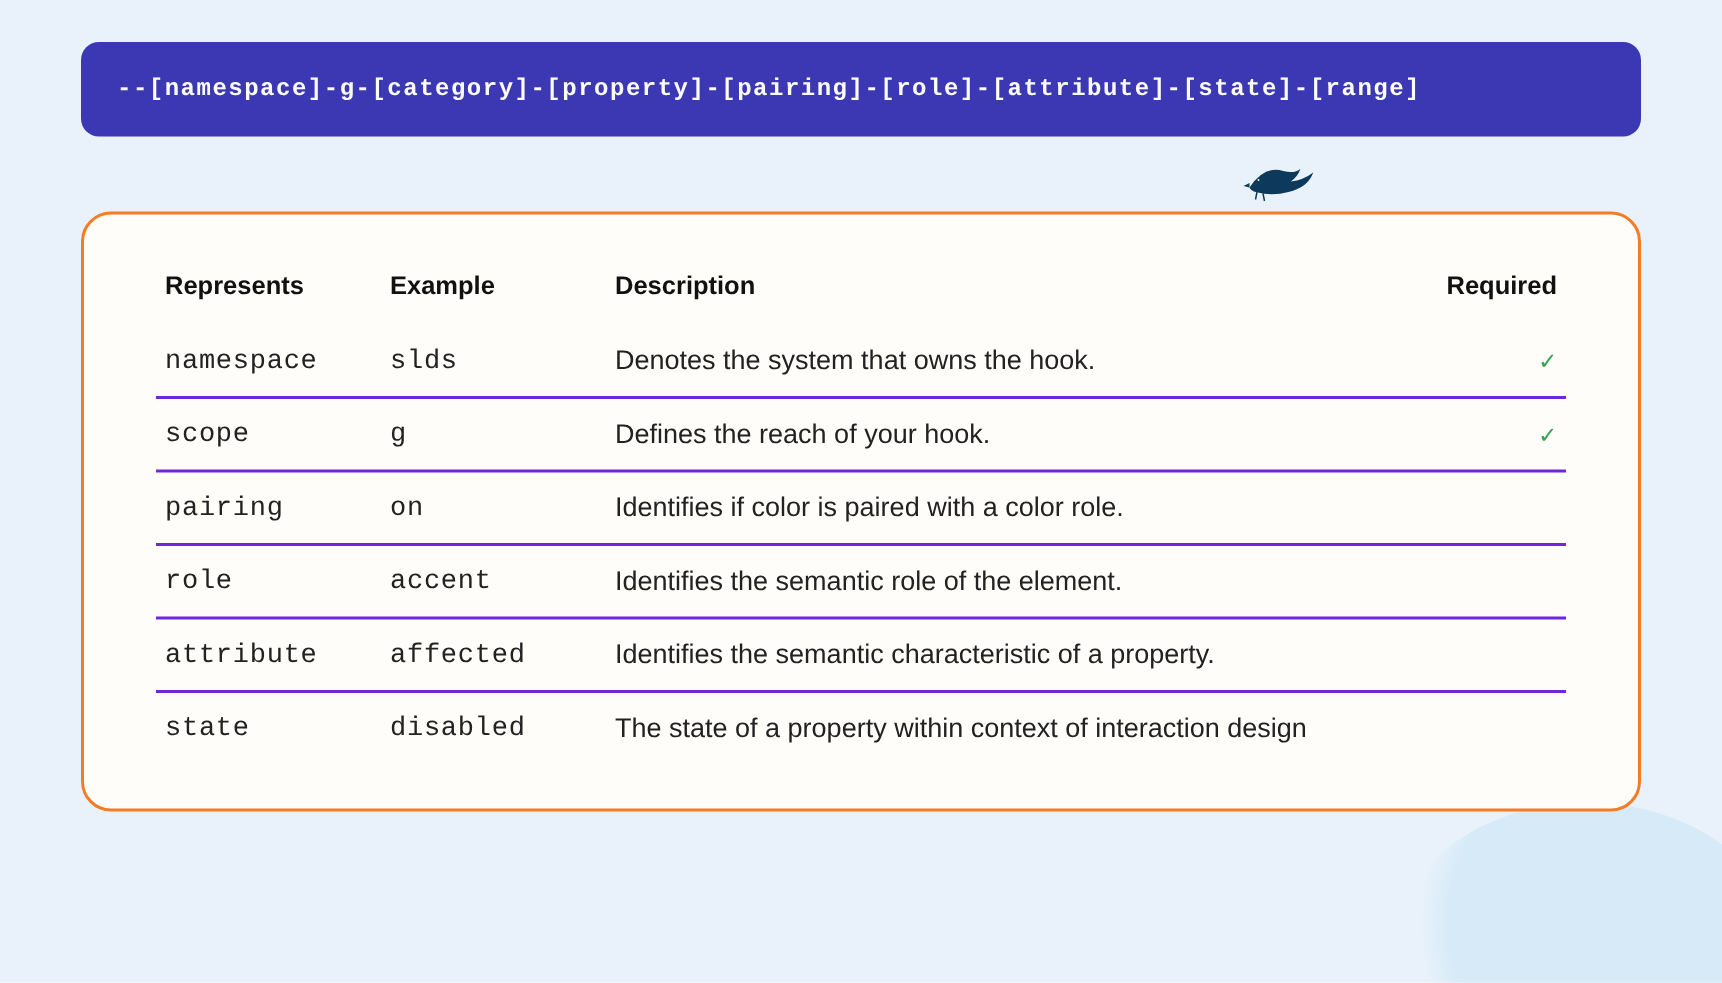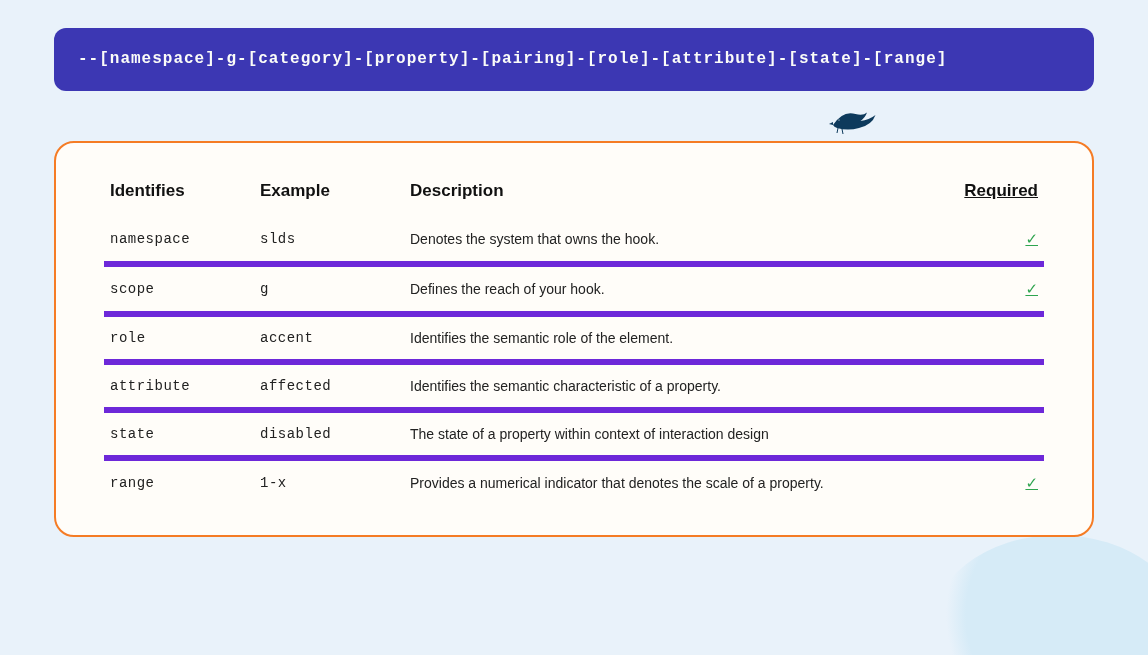--- a/index.html
+++ b/index.html
@@ -50,44 +50,44 @@
     text-align: left;
     font-weight: 700;
     font-size: 17px;
     color: #111;
     padding: 8px 6px 16px 6px;
   }
   thead th:last-child {
     text-align: right;
   }
   tbody tr {
-    border-top: 6px solid #6d28d9;
+    border-top: 2px solid #6d28d9;
   }
   tbody tr:first-child {
     border-top: none;
   }
   tbody td {
     padding: 13px 6px;
-    font-size: 14px;
+    font-size: 18px;
     color: #222;
     vertical-align: middle;
   }
   td.col-id, td.col-ex {
     font-family: "Courier New", ui-monospace, Menlo, Consolas, monospace;
     letter-spacing: 0.5px;
   }
   td.col-req {
     text-align: right;
     color: #2ea44f;
     font-size: 15px;
   }
   .col-id { width: 150px; }
   .col-ex { width: 150px; margin-left: 28px; }
   .col-desc { }
-  .col-req { width: 90px; text-decoration: underline; }
+  .col-req { width: 90px; }
   .cloud {
     position: absolute;
     right: -40px;
     bottom: -80px;
     width: 260px;
     height: 200px;
     background: radial-gradient(circle at 60% 40%, #d6ebf7 0%, #d6ebf7 60%, rgba(214,235,247,0) 70%);
     border-radius: 50%;
     z-index: -1;
   }
@@ -105,60 +105,60 @@
     <path d="M20 46 L 18 56 M 28 48 L 30 58" stroke="currentColor" stroke-width="2" fill="none"></path>
     <circle cx="22" cy="30" r="1.2" fill="#fffdf9"></circle>
     <path d="M10 40 L 2 38 L 10 34 Z"></path>
   </svg>
 </div>
 
 <div class="table-card">
   <table>
     <thead>
       <tr>
-        <th class="col-id">Identifies</th>
+        <th class="col-id">Represents</th>
         <th class="col-ex">Example</th>
         <th class="col-desc">Description</th>
         <th class="col-req">Required</th>
       </tr>
     </thead>
     <tbody id="rows">
         <tr>
           <td class="col-id">namespace</td>
           <td class="col-ex">slds</td>
           <td class="col-desc">Denotes the system that owns the hook.</td>
           <td class="col-req"><span>✓</span></td>
         </tr>
         <tr>
           <td class="col-id">scope</td>
           <td class="col-ex">g</td>
           <td class="col-desc">Defines the reach of your hook.</td>
           <td class="col-req"><span>✓</span></td>
         </tr>
         <tr>
+          <td class="col-id">pairing</td>
+          <td class="col-ex">on</td>
+          <td class="col-desc">Identifies if color is paired with a color role.</td>
+          <td class="col-req"></td>
+        </tr>
+        <tr>
           <td class="col-id">role</td>
           <td class="col-ex">accent</td>
           <td class="col-desc">Identifies the semantic role of the element.</td>
           <td class="col-req"></td>
         </tr>
         <tr>
           <td class="col-id">attribute</td>
           <td class="col-ex">affected</td>
           <td class="col-desc">Identifies the semantic characteristic of a property.</td>
           <td class="col-req"></td>
         </tr>
         <tr>
           <td class="col-id">state</td>
           <td class="col-ex">disabled</td>
           <td class="col-desc">The state of a property within context of interaction design</td>
           <td class="col-req"></td>
         </tr>
-        <tr>
-          <td class="col-id">range</td>
-          <td class="col-ex">1-x</td>
-          <td class="col-desc">Provides a numerical indicator that denotes the scale of a property.</td>
-          <td class="col-req"><span>✓</span></td>
-        </tr>
       </tbody>
   </table>
 </div>
 
 <div class="cloud"></div>
 
 </body></html>

